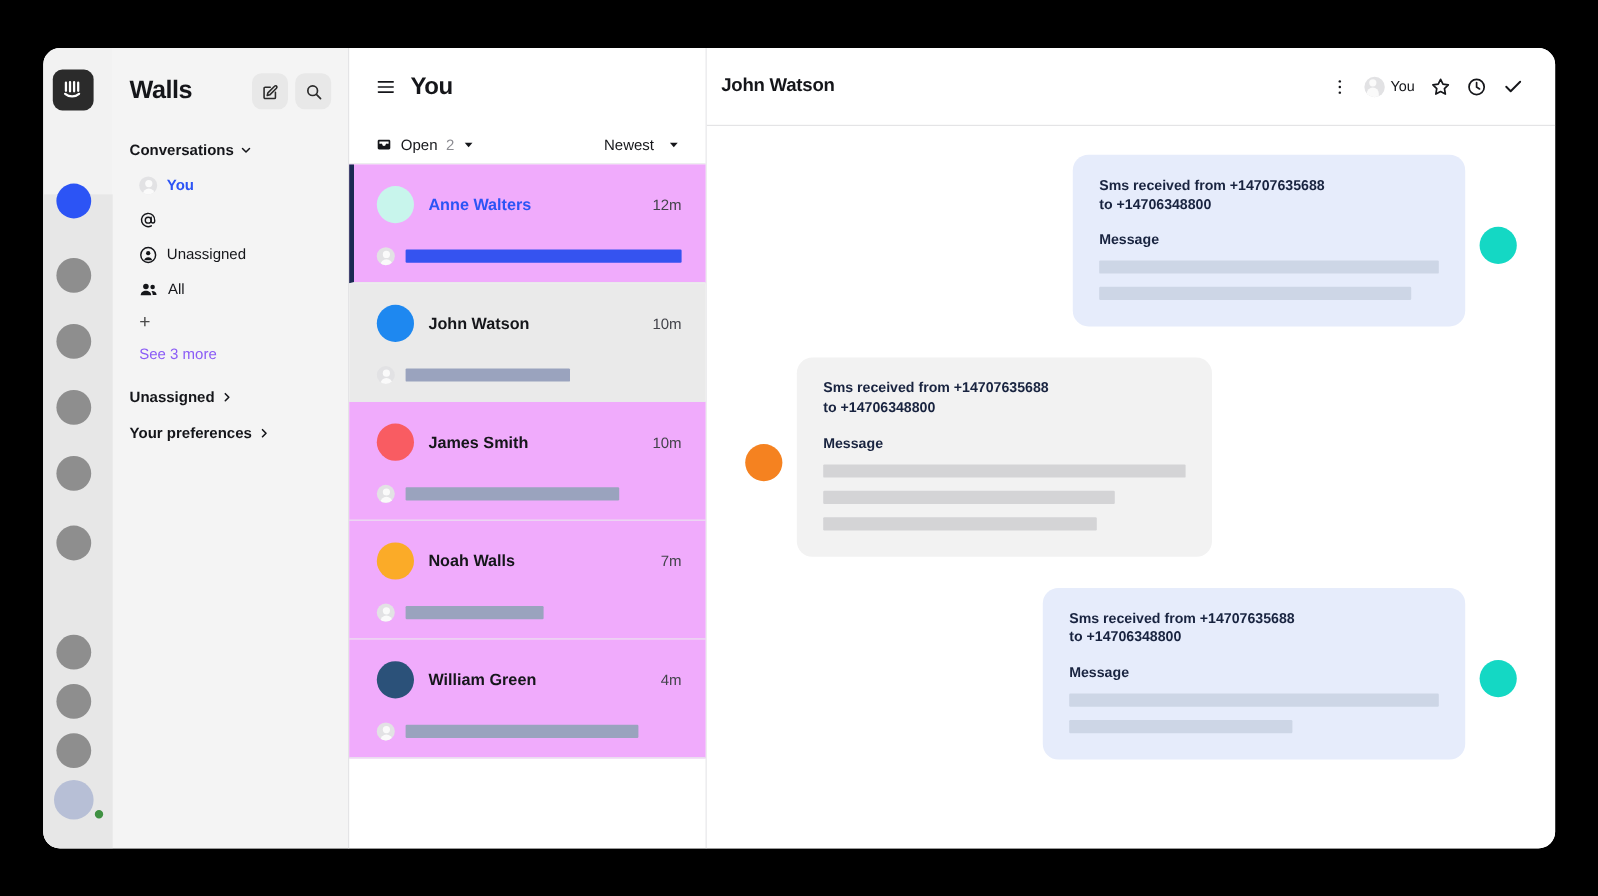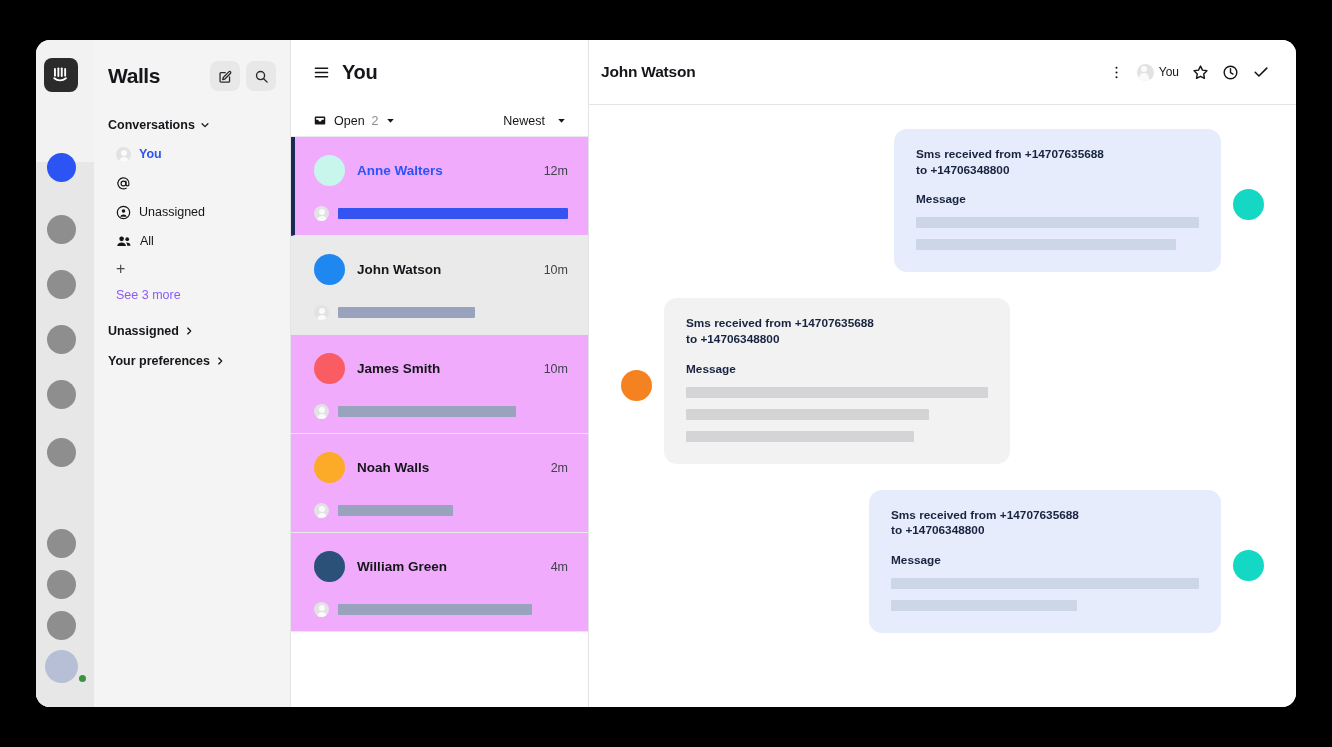--- a/index.html
+++ b/index.html
@@ -359,21 +359,21 @@
           </div>
           <div class="conv-preview">
             <span class="sb-avatar-ph"></span>
             <span class="prev-bar" style="width: 178px;"></span>
           </div>
         </div>
         <div class="conv-item">
           <div class="conv-row">
             <div class="conv-avatar" style="background: rgb(251, 171, 40);"></div>
             <div class="conv-name">Noah Walls</div>
-            <div class="conv-time">2m</div>
+            <div class="conv-time">7m</div>
           </div>
           <div class="conv-preview">
             <span class="sb-avatar-ph"></span>
             <span class="prev-bar" style="width: 115px;"></span>
           </div>
         </div>
         <div class="conv-item">
           <div class="conv-row">
             <div class="conv-avatar" style="background: rgb(43, 81, 121);"></div>
             <div class="conv-name">William Green</div>

